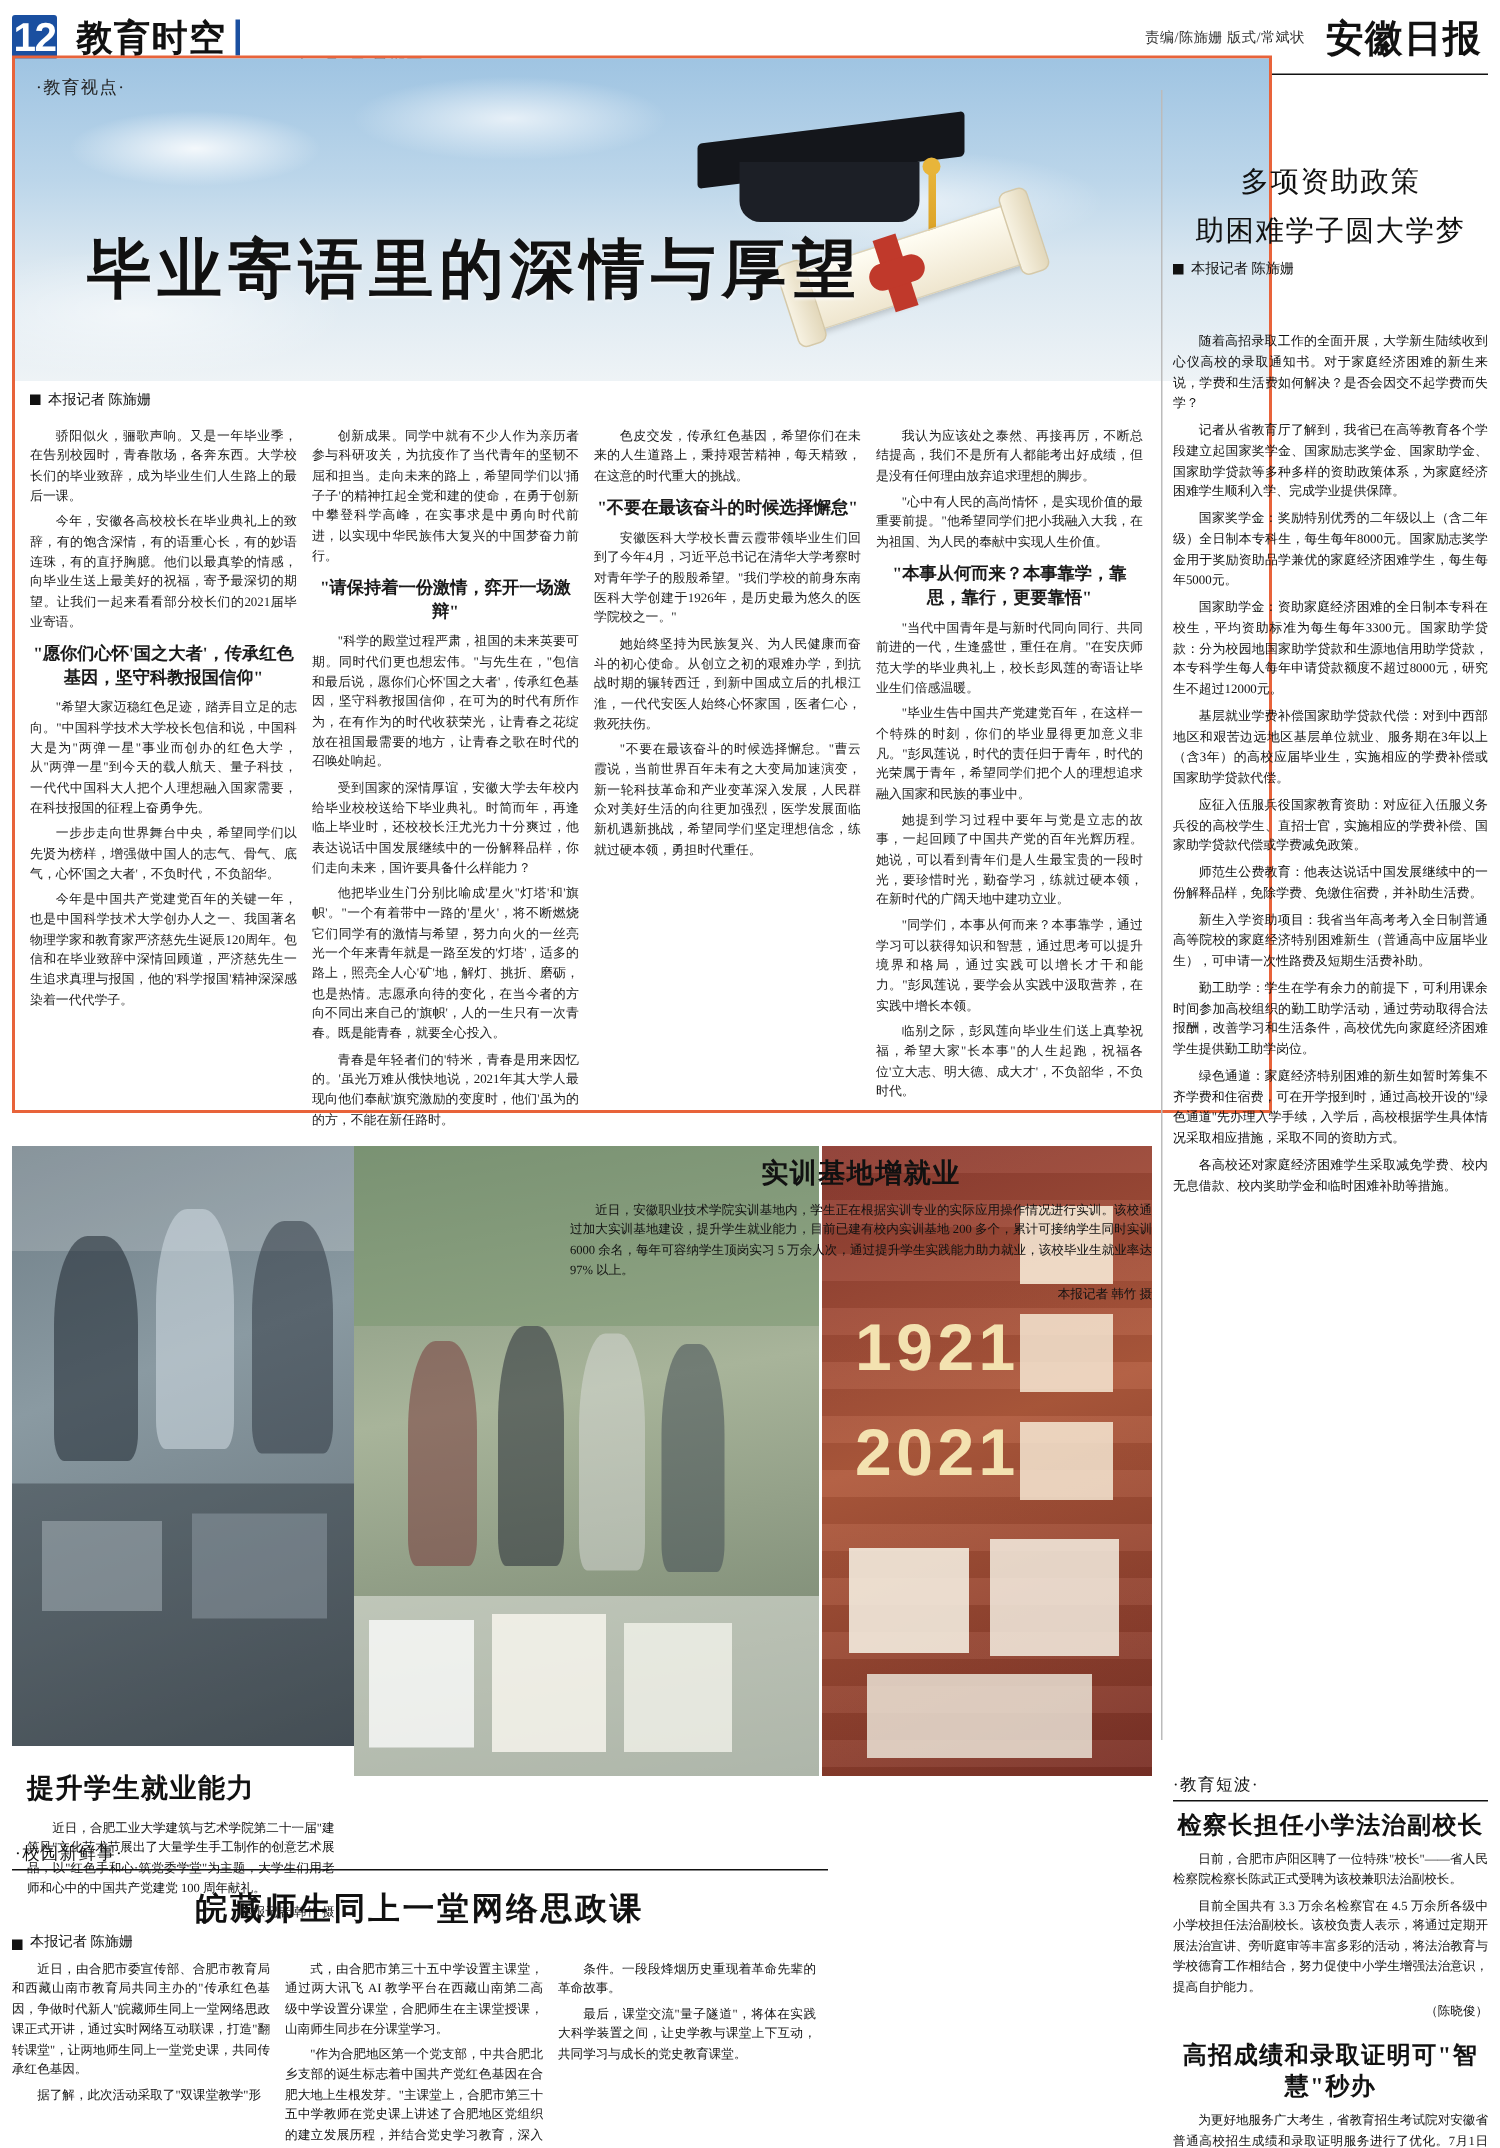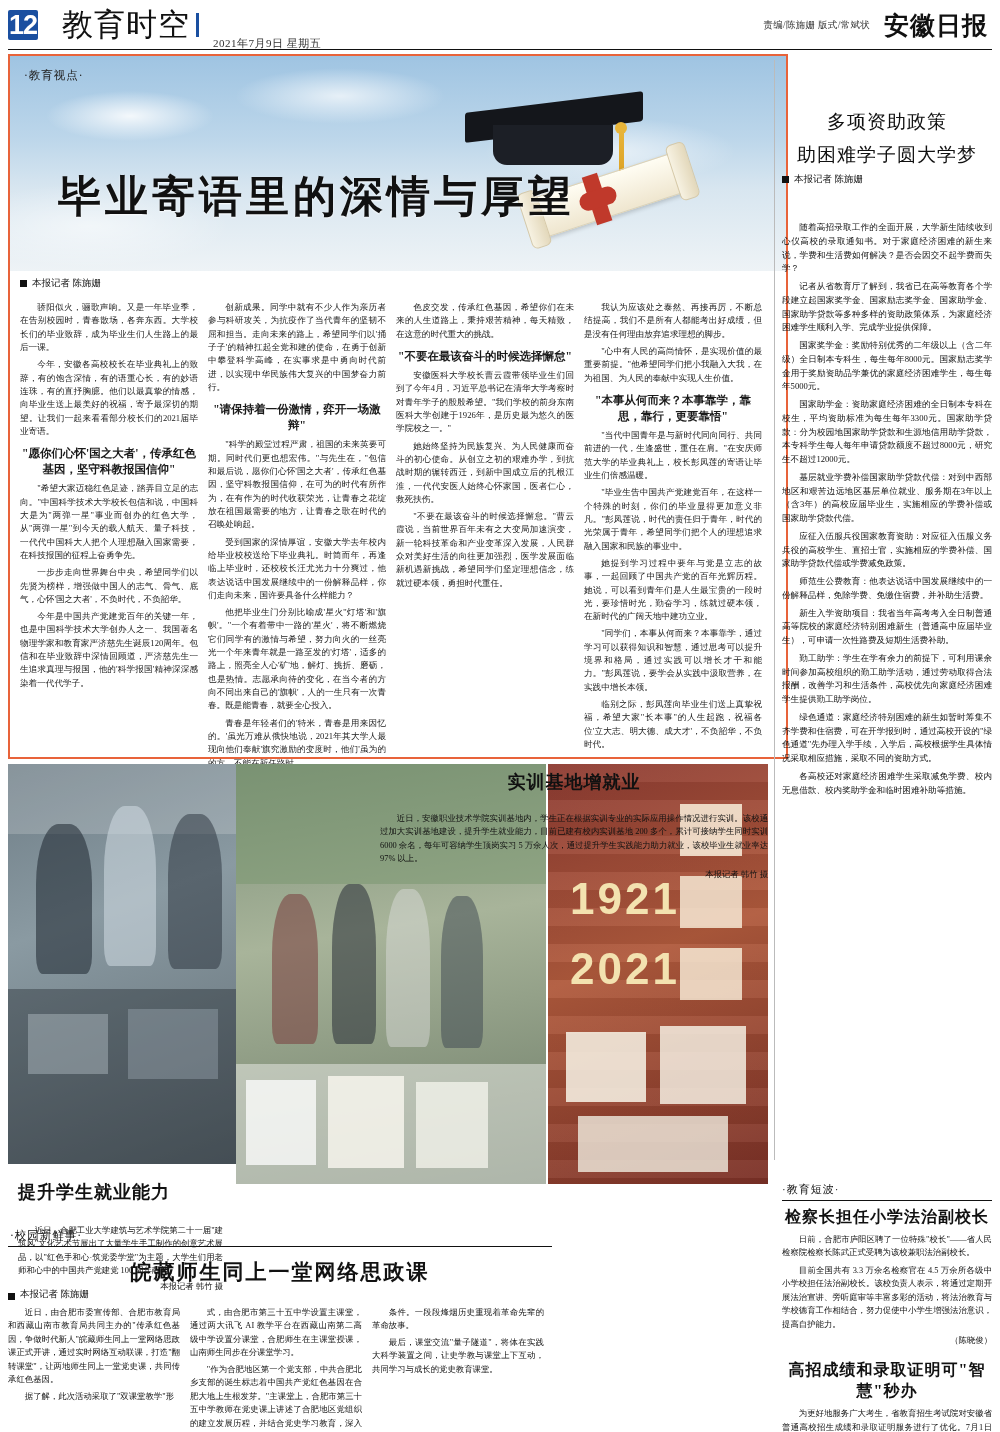--- a/index.html
+++ b/index.html
@@ -17,35 +17,35 @@
     position:absolute; left:0; top:0; width:1000px; height:50px;
     display:flex; align-items:center; padding:0 8px;
   }
   .page-num {
     background:#1a4fa0; color:#fff; font-family:"Liberation Sans",sans-serif;
     font-weight:bold; font-size:27px; width:30px; height:30px;
     display:flex; align-items:center; justify-content:center; border-radius:2px;
     letter-spacing:-1px;
   }
   .section-title {
-    font-size:31px; font-weight:normal; margin-left:24px; letter-spacing:1px;
+    font-size:24px; font-weight:bold; margin-left:13px; letter-spacing:1px;
     font-family:"Liberation Serif",serif;
   }
   .section-bar { width:3px; height:24px; background:#1a4fa0; margin-left:6px; }
   .issue-date { font-size:11px; color:#333; margin-left:14px; letter-spacing:0.5px;margin-top:37px; }
   .masthead-right { margin-left:auto; display:flex; align-items:center; }
   .editor-credit { font-size:9.5px; color:#333; margin-right:14px; letter-spacing:0.3px; }
   .paper-logo {
     font-size:25px; font-weight:bold; color:#111; letter-spacing:1px;
     font-family:"Liberation Serif",serif; padding-right:4px;
   }
 
   
   .feature-frame {
-    position:absolute; left:8px; top:54px; width:780px; height:705px;
+    position:absolute; left:8px; top:37px; width:840px; height:705px;
     border:2px solid #e8633a;
   }
   .feature-hero {
     position:relative; height:215px; width:100%;
     background:linear-gradient(180deg,#9fc4e2 0%, #bcd6ea 38%, #d8e6f0 62%, #eef3f6 100%);
     overflow:hidden;
   }
   .hero-clouds{
     position:absolute; inset:0;
     background:
@@ -147,21 +147,21 @@
   }
   .ph-fig { position:absolute; background:rgba(30,38,48,.55); border-radius:40% 40% 12% 12%; }
   .ph-light { position:absolute; background:rgba(255,255,255,.22); }
   .poster-num {
     position:absolute; color:#f3e2b0; font-weight:bold; font-family:"Liberation Sans",sans-serif;
     letter-spacing:3px;
   }
 
   .block-title { font-size:18px; font-weight:bold; text-align:center; letter-spacing:1px; }
   .cap-text { font-size:8.4px; line-height:1.6; text-align:justify; }
-  .cap-text p { margin:12px 0 3px; text-indent:2em; }
+  .cap-text p { margin:0 0 3px; text-indent:2em; }
   .credit { font-size:8.4px; text-align:right; margin-top:3px; }
 
   
   .train-block { position:absolute; left:380px; top:770px; width:388px; }
   
   .creative-block { position:absolute; left:18px; top:1180px; width:205px; }
   
   .campus-tag { position:absolute; left:10px; top:1228px; font-size:11.5px; letter-spacing:1px; }
   .campus-rule { position:absolute; left:8px; top:1246px; width:544px; height:1px; background:#111; }
   .campus-head {

